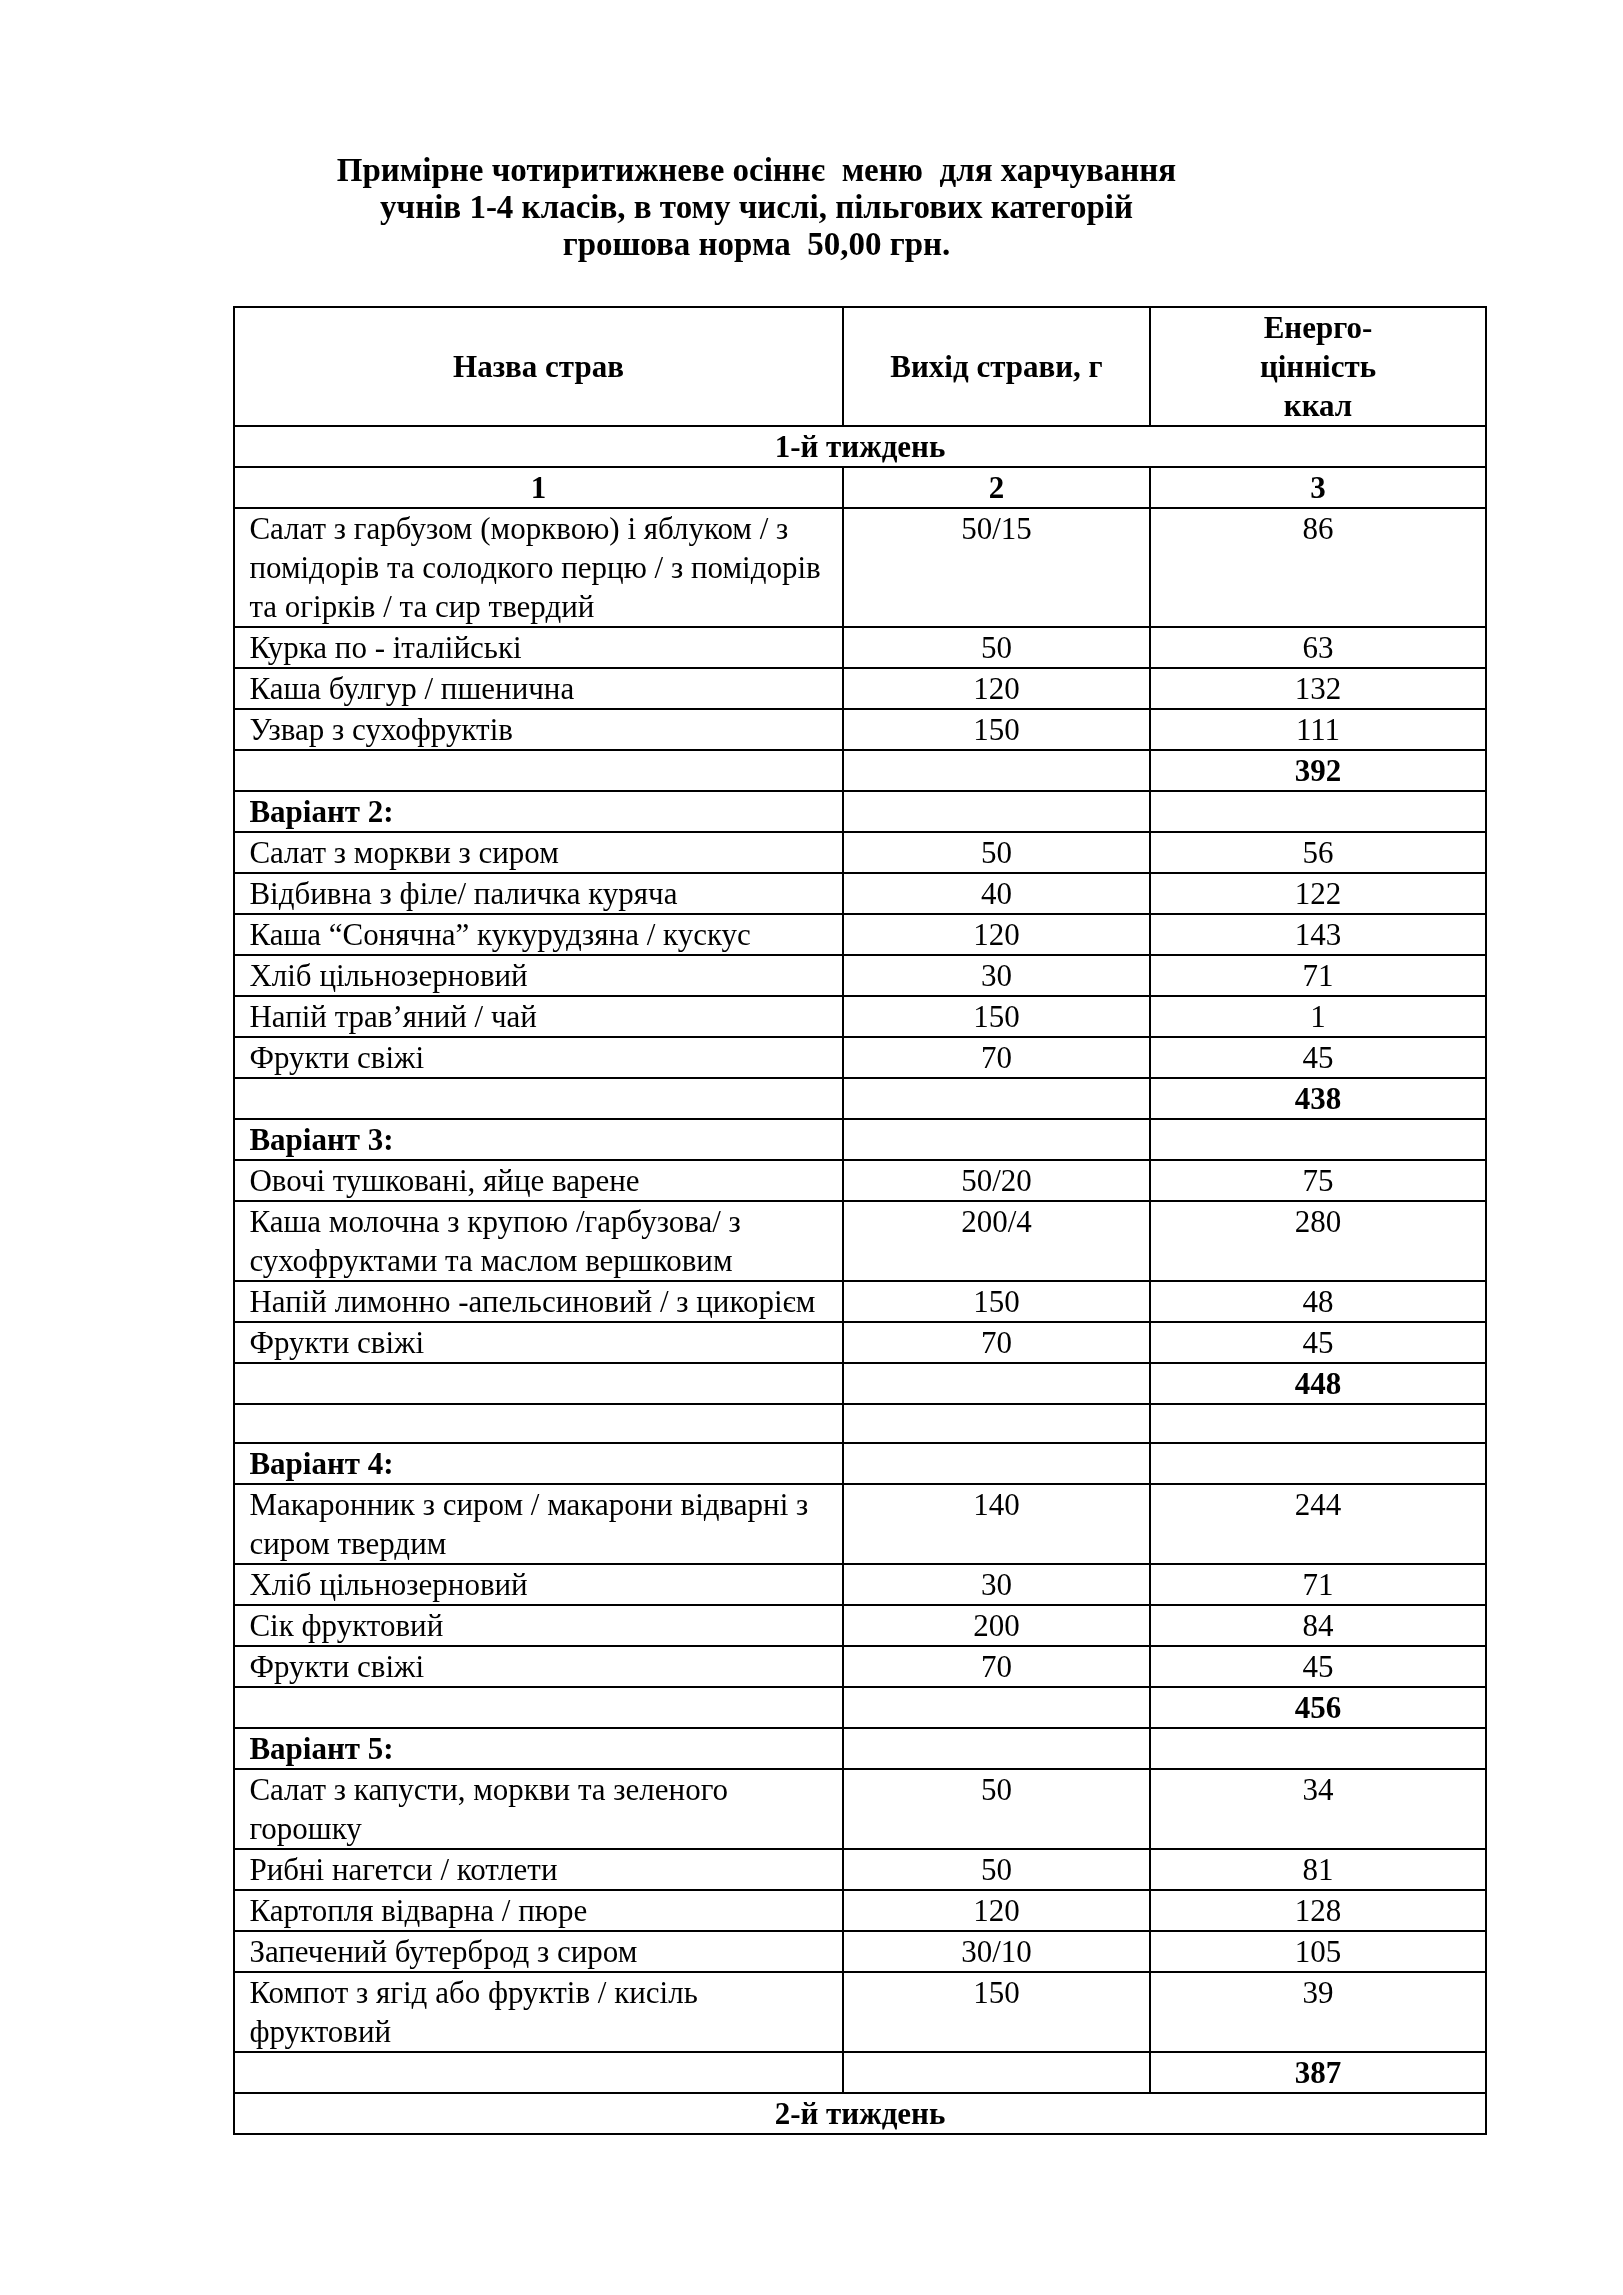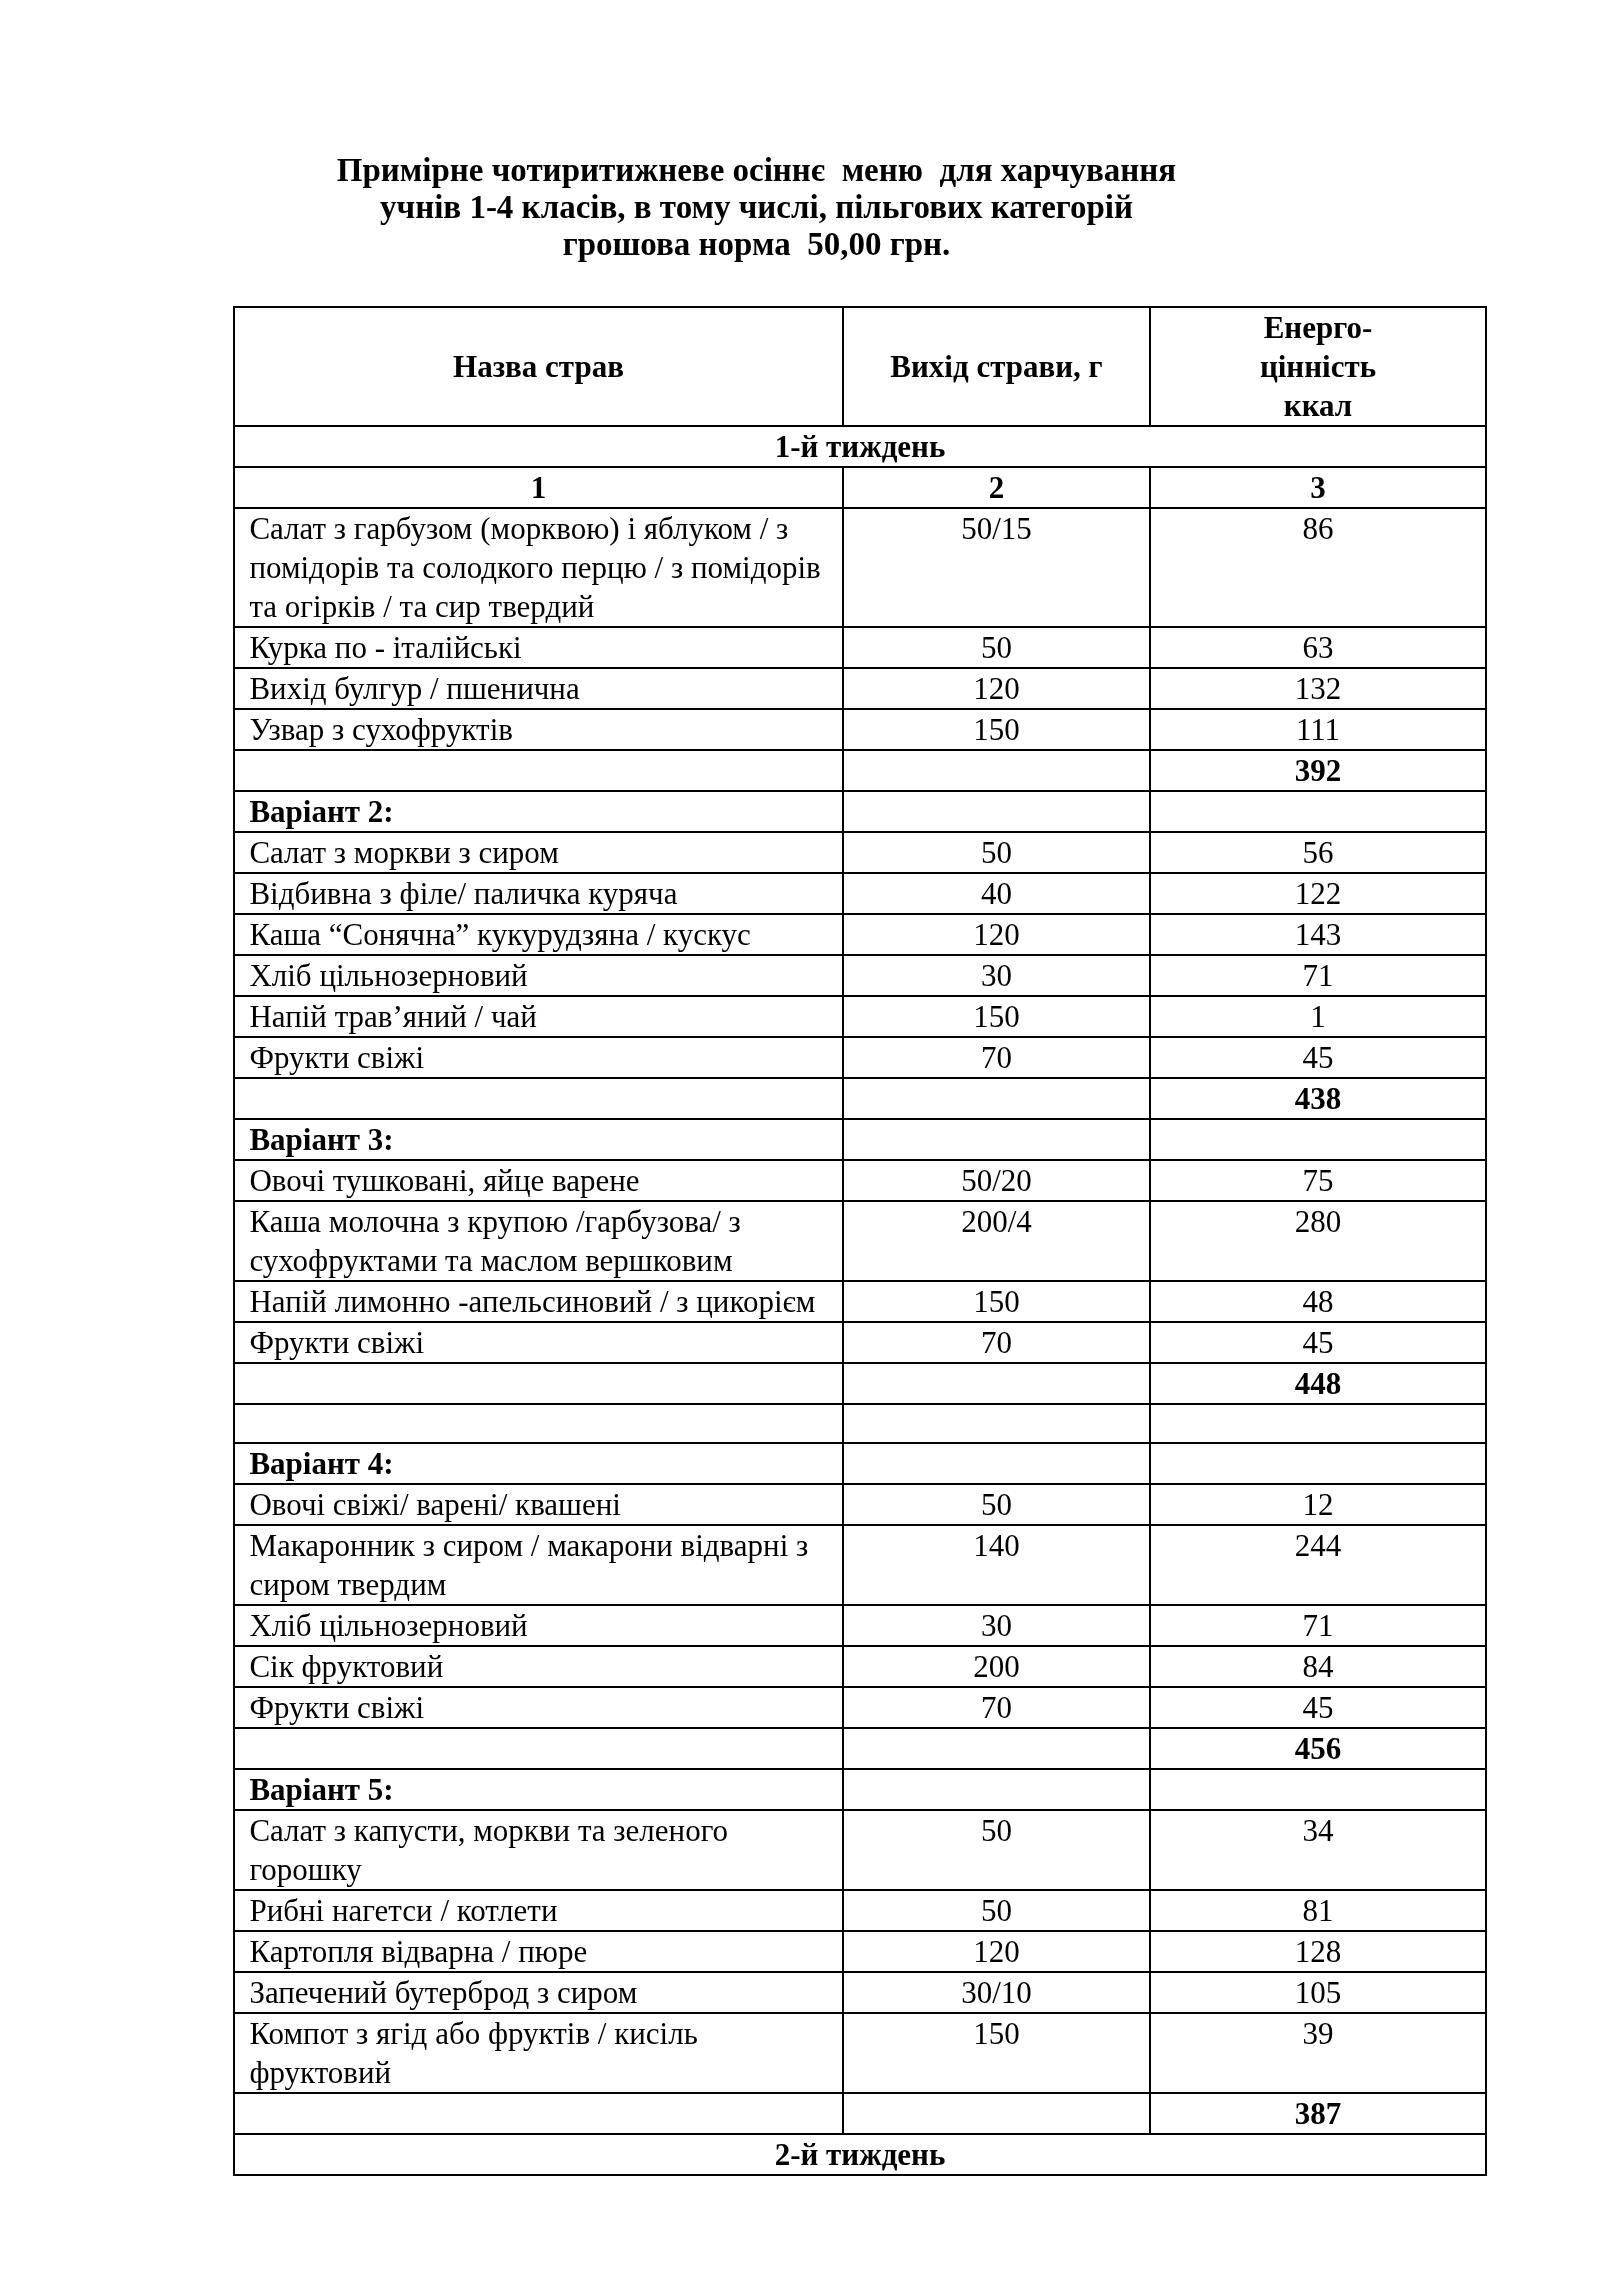--- a/index.html
+++ b/index.html
@@ -63,21 +63,21 @@
         <td class="cell-text">Салат з гарбузом (морквою) і яблуком  / з помідорів та солодкого перцю / з помідорів та огірків / та сир твердий</td>
         <td class="c">50/15</td>
         <td class="c">86</td>
       </tr>
       <tr style="height: 39px;">
         <td class="cell-text">Курка по - італійські</td>
         <td class="c">50</td>
         <td class="c">63</td>
       </tr>
       <tr style="height: 39px;">
-        <td class="cell-text">Вихід булгур / пшенична</td>
+        <td class="cell-text">Каша булгур / пшенична</td>
         <td class="c">120</td>
         <td class="c">132</td>
       </tr>
       <tr style="height: 39px;">
         <td class="cell-text">Узвар з сухофруктів</td>
         <td class="c">150</td>
         <td class="c">111</td>
       </tr>
       <tr class="total" style="height: 39px;">
         <td></td>
@@ -156,25 +156,20 @@
       </tr>
       <tr style="height: 39px;">
         <td style="height: 33px;"></td>
         <td style="height: 33px;"></td>
         <td style="height: 33px;"></td>
       </tr>
       <tr class="variant" style="height: 39px;">
         <td class="name">Варіант 4:</td>
         <td class="c"></td>
         <td class="c"></td>
-      </tr>
-      <tr style="height: 39px;">
-        <td class="cell-text">Овочі  свіжі/ варені/ квашені</td>
-        <td class="c">50</td>
-        <td class="c">12</td>
       </tr>
       <tr style="height: 39px; padding-left: 12px;">
         <td class="cell-text">Макаронник з сиром /  макарони відварні з сиром твердим</td>
         <td class="c">140</td>
         <td class="c">244</td>
       </tr>
       <tr style="height: 39px;">
         <td class="cell-text">Хліб цільнозерновий</td>
         <td class="c">30</td>
         <td class="c">71</td>

